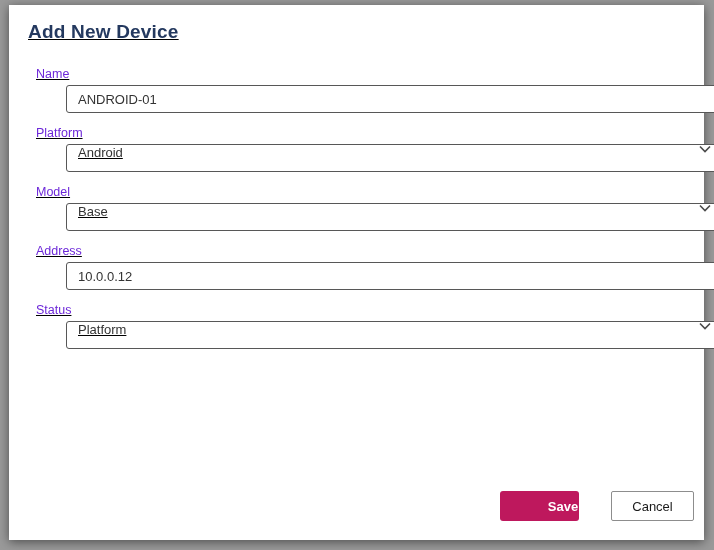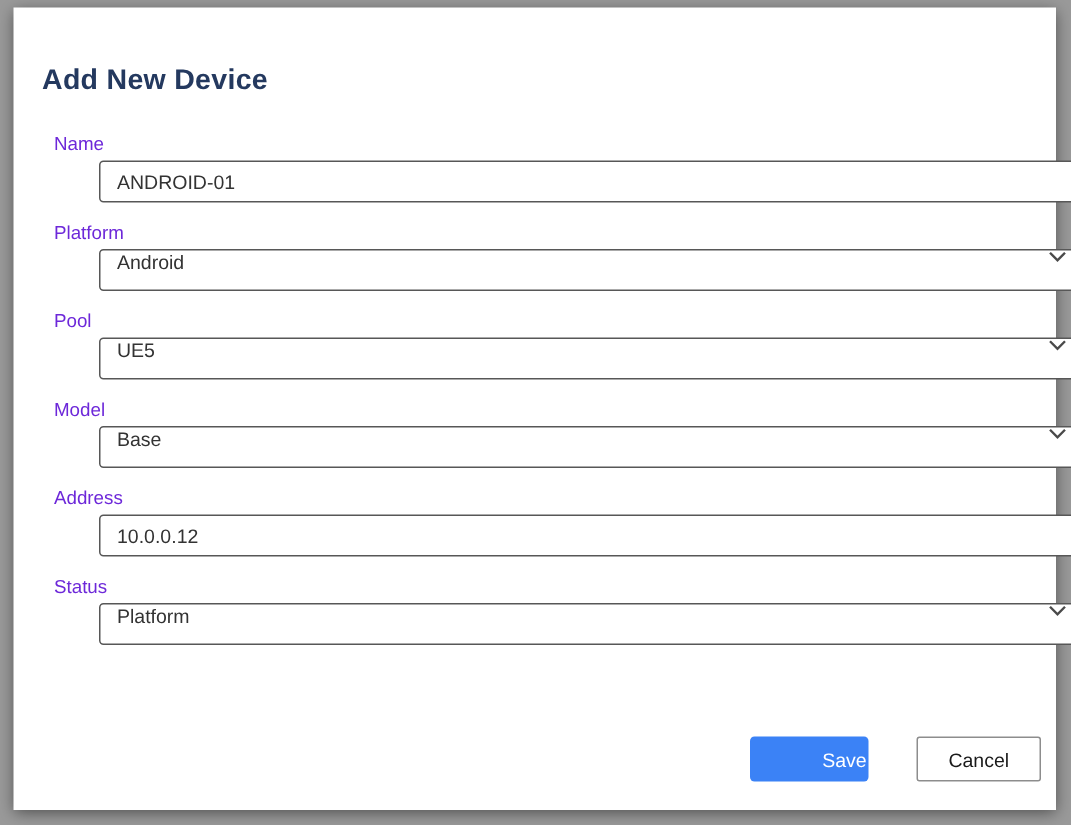--- a/index.html
+++ b/index.html
@@ -10,21 +10,22 @@
     overflow: hidden;
   }
   .dialog {
     position: absolute;
     left: 9px; top: 5px;
     width: 695px; height: 535px;
     background: #ffffff;
     box-shadow: 0 2px 10px rgba(0,0,0,0.5);
   }
   .content {
-    padding: 38px 19px 0 19px;
+    padding: 16px 19px 0 19px;
+    text-decoration: underline;
   }
   .dialog-title {
     font-size: 19px;
     font-weight: bold;
     color: #24395f;
     letter-spacing: 0.2px;
     margin-bottom: 24px;
   }
   .form-group { margin-bottom: 13px; }
   .field-label {
@@ -62,23 +63,23 @@
     gap: 32px;
   }
   .btn {
     height: 30px;
     font-family: "Liberation Sans", sans-serif;
     font-size: 13px;
     cursor: pointer;
   }
   .btn-save {
     width: 79px;
-    background: #3b82f6;
+    background: #be185d;
     color: #ffffff;
-    font-weight: normal;
+    font-weight: bold;
     border: none;
     border-radius: 3px;
     padding-left: 47px;
   }
   .btn-cancel {
     width: 83px;
     background: #ffffff;
     color: #1a1a1a;
     border: 1px solid #8d8d8d;
     border-radius: 2px;
@@ -102,31 +103,20 @@
       <div class="select-box">
         <span>Android</span>
         <span class="chevron">
           <svg width="12" height="8" viewBox="0 0 12 8">
               <path d="M1 1.5 L6 6.5 L11 1.5" fill="none" stroke="#4a4a4a" stroke-width="1.6"></path>
             </svg>
         </span>
       </div>
     </div>
 
-    <div class="form-group">
-      <label class="field-label">Pool</label>
-      <div class="select-box">
-        <span>UE5</span>
-        <span class="chevron">
-          <svg width="12" height="8" viewBox="0 0 12 8">
-              <path d="M1 1.5 L6 6.5 L11 1.5" fill="none" stroke="#4a4a4a" stroke-width="1.6"></path>
-            </svg>
-        </span>
-      </div>
-    </div>
 
     <div class="form-group">
       <label class="field-label">Model</label>
       <div class="select-box">
         <span>Base</span>
         <span class="chevron">
           <svg width="12" height="8" viewBox="0 0 12 8">
               <path d="M1 1.5 L6 6.5 L11 1.5" fill="none" stroke="#4a4a4a" stroke-width="1.6"></path>
             </svg>
         </span>

